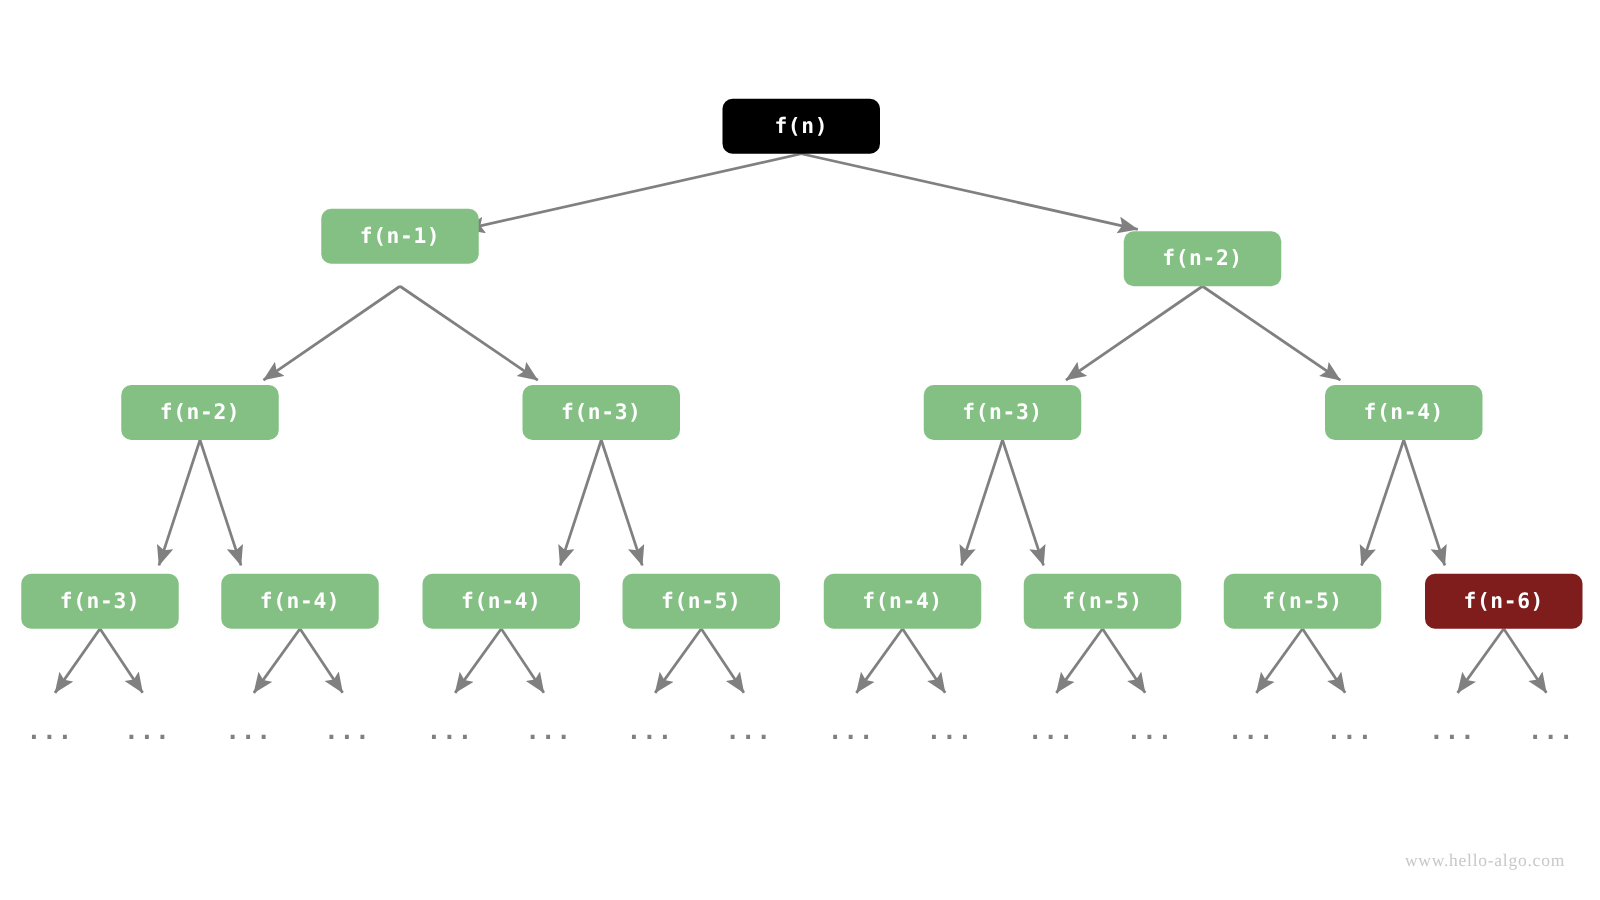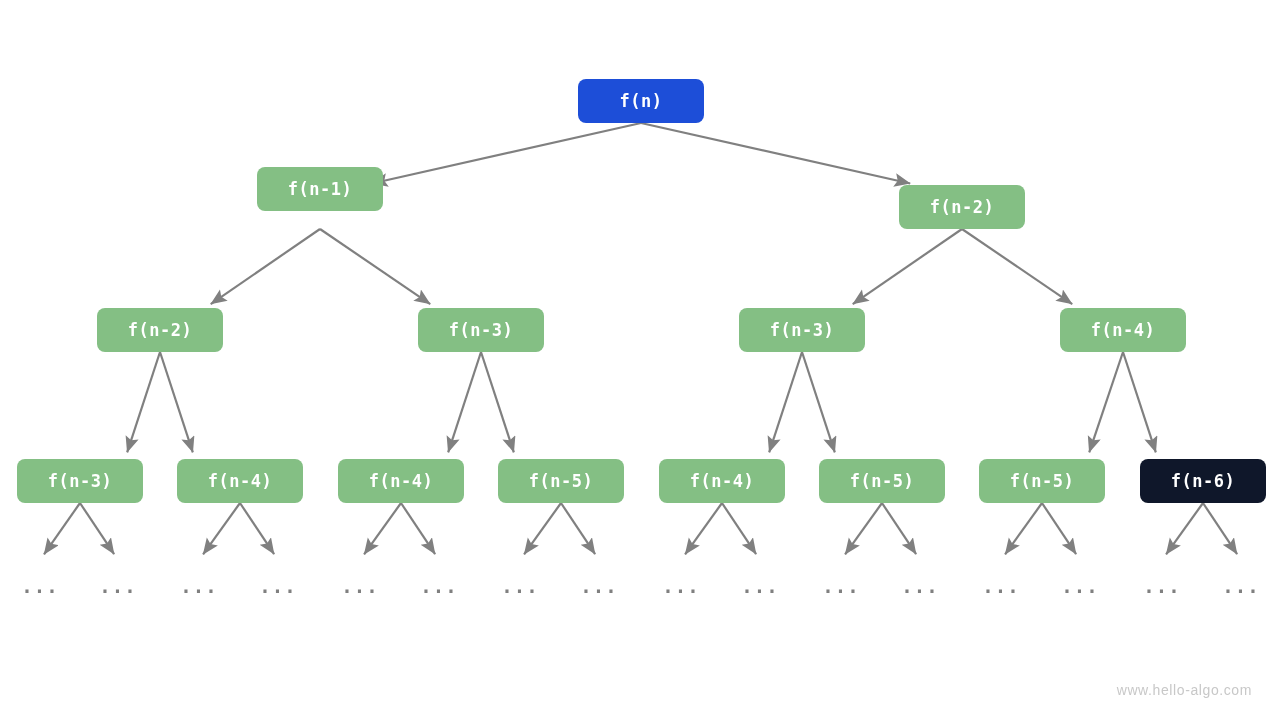--- a/index.html
+++ b/index.html
@@ -53,21 +53,21 @@
     line-height: 1;
     letter-spacing: 1px;
     white-space: nowrap;
     transform: translate(-50%, -50%);
   }
   #watermark {
     position: absolute;
     right: 28px;
     bottom: 22px;
     color: #c8c8c8;
-    font-family: Liberation Sans, sans-serif;
+    font-family: Liberation Serif, serif;
     font-size: 14px;
     letter-spacing: 0.6px;
     white-space: nowrap;
   }
 </style>
 </head>
 <body>
 
 <div id="canvas">
 
@@ -105,21 +105,21 @@
         <line x1="882" y1="503" x2="845.087506319353" y2="554.3173692633385" stroke="#808080" stroke-width="2.2" marker-end="url(#arrowhead)"></line>
         <line x1="882" y1="503" x2="916.1170986264234" y2="554.175647939635" stroke="#808080" stroke-width="2.2" marker-end="url(#arrowhead)"></line>
         <line x1="1042" y1="503" x2="1005.087506319353" y2="554.3173692633385" stroke="#808080" stroke-width="2.2" marker-end="url(#arrowhead)"></line>
         <line x1="1042" y1="503" x2="1076.1170986264233" y2="554.175647939635" stroke="#808080" stroke-width="2.2" marker-end="url(#arrowhead)"></line>
         <line x1="1203" y1="503" x2="1166.087506319353" y2="554.3173692633385" stroke="#808080" stroke-width="2.2" marker-end="url(#arrowhead)"></line>
         <line x1="1203" y1="503" x2="1237.1170986264233" y2="554.175647939635" stroke="#808080" stroke-width="2.2" marker-end="url(#arrowhead)"></line>
       </g>
   </svg>
 
   <div id="nodes-layer">
-      <div class="node" style="left: 578px; top: 79px; width: 126px; height: 44px; background: #1d4ed8; color: rgb(255, 255, 255);">
+      <div class="node" style="left: 578px; top: 79px; width: 126px; height: 44px; background: #000000; color: rgb(255, 255, 255);">
         <span>f(n)</span>
       </div>
       <div class="node" style="left: 257px; top: 167px; width: 126px; height: 44px; background: rgb(132, 191, 132); color: rgb(255, 255, 255);">
         <span>f(n-1)</span>
       </div>
       <div class="node" style="left: 899px; top: 185px; width: 126px; height: 44px; background: rgb(132, 191, 132); color: rgb(255, 255, 255);">
         <span>f(n-2)</span>
       </div>
       <div class="node" style="left: 97px; top: 308px; width: 126px; height: 44px; background: rgb(132, 191, 132); color: rgb(255, 255, 255);">
         <span>f(n-2)</span>
@@ -147,21 +147,21 @@
       </div>
       <div class="node" style="left: 659px; top: 459px; width: 126px; height: 44px; background: rgb(132, 191, 132); color: rgb(255, 255, 255);">
         <span>f(n-4)</span>
       </div>
       <div class="node" style="left: 819px; top: 459px; width: 126px; height: 44px; background: rgb(132, 191, 132); color: rgb(255, 255, 255);">
         <span>f(n-5)</span>
       </div>
       <div class="node" style="left: 979px; top: 459px; width: 126px; height: 44px; background: rgb(132, 191, 132); color: rgb(255, 255, 255);">
         <span>f(n-5)</span>
       </div>
-      <div class="node" style="left: 1140px; top: 459px; width: 126px; height: 44px; background: #0f172a; color: rgb(255, 255, 255);">
+      <div class="node" style="left: 1140px; top: 459px; width: 126px; height: 44px; background: #7f1d1d; color: rgb(255, 255, 255);">
         <span>f(n-6)</span>
       </div>
     </div>
   <div id="ellipsis-layer">
       <div class="ellipsis" style="left: 40px; top: 586px; color: rgb(128, 128, 128);">...</div>
       <div class="ellipsis" style="left: 118px; top: 586px; color: rgb(128, 128, 128);">...</div>
       <div class="ellipsis" style="left: 199px; top: 586px; color: rgb(128, 128, 128);">...</div>
       <div class="ellipsis" style="left: 278px; top: 586px; color: rgb(128, 128, 128);">...</div>
       <div class="ellipsis" style="left: 360px; top: 586px; color: rgb(128, 128, 128);">...</div>
       <div class="ellipsis" style="left: 439px; top: 586px; color: rgb(128, 128, 128);">...</div>

